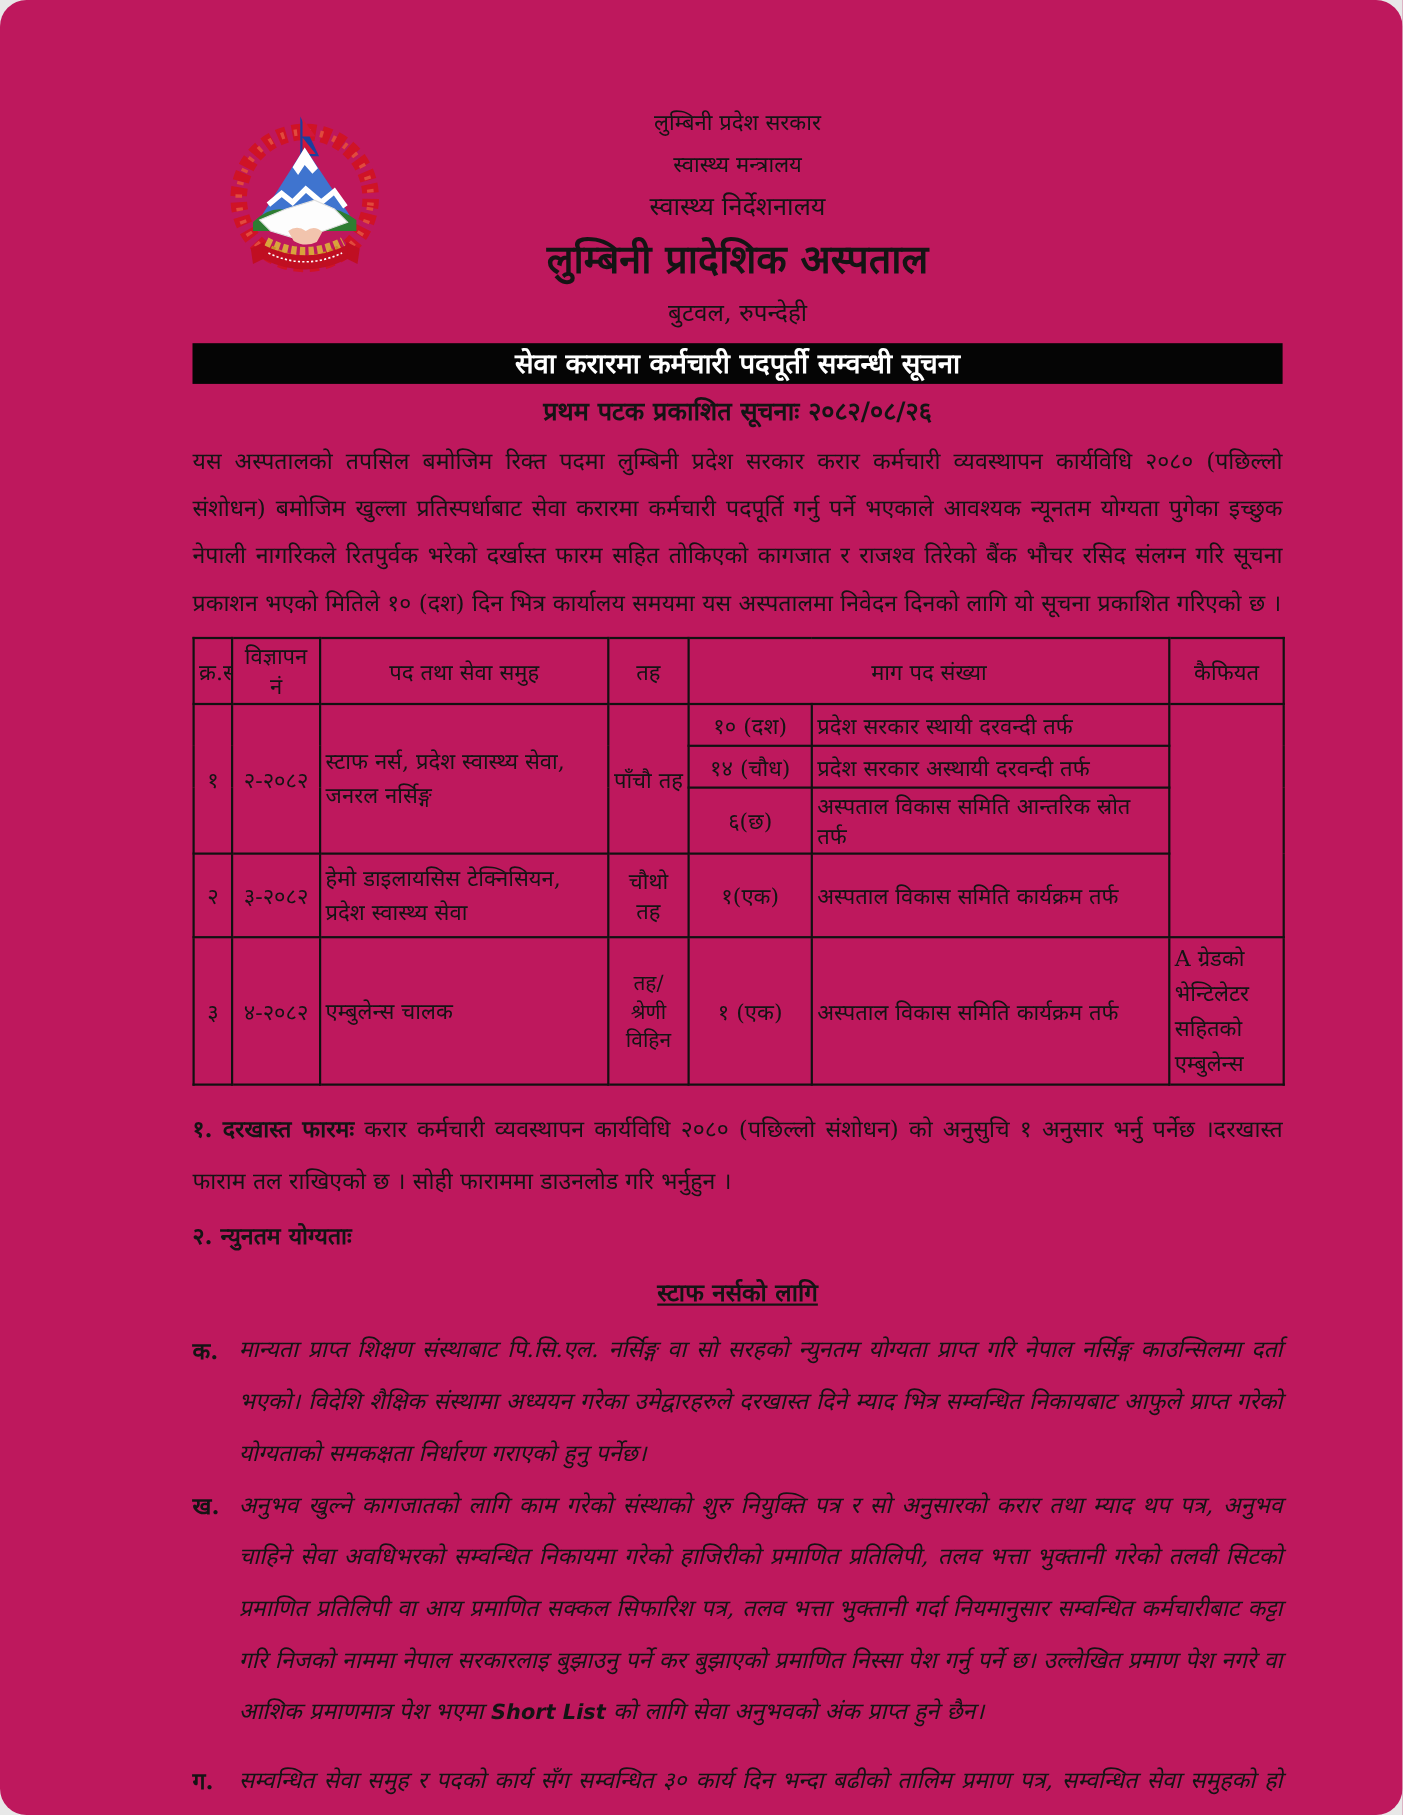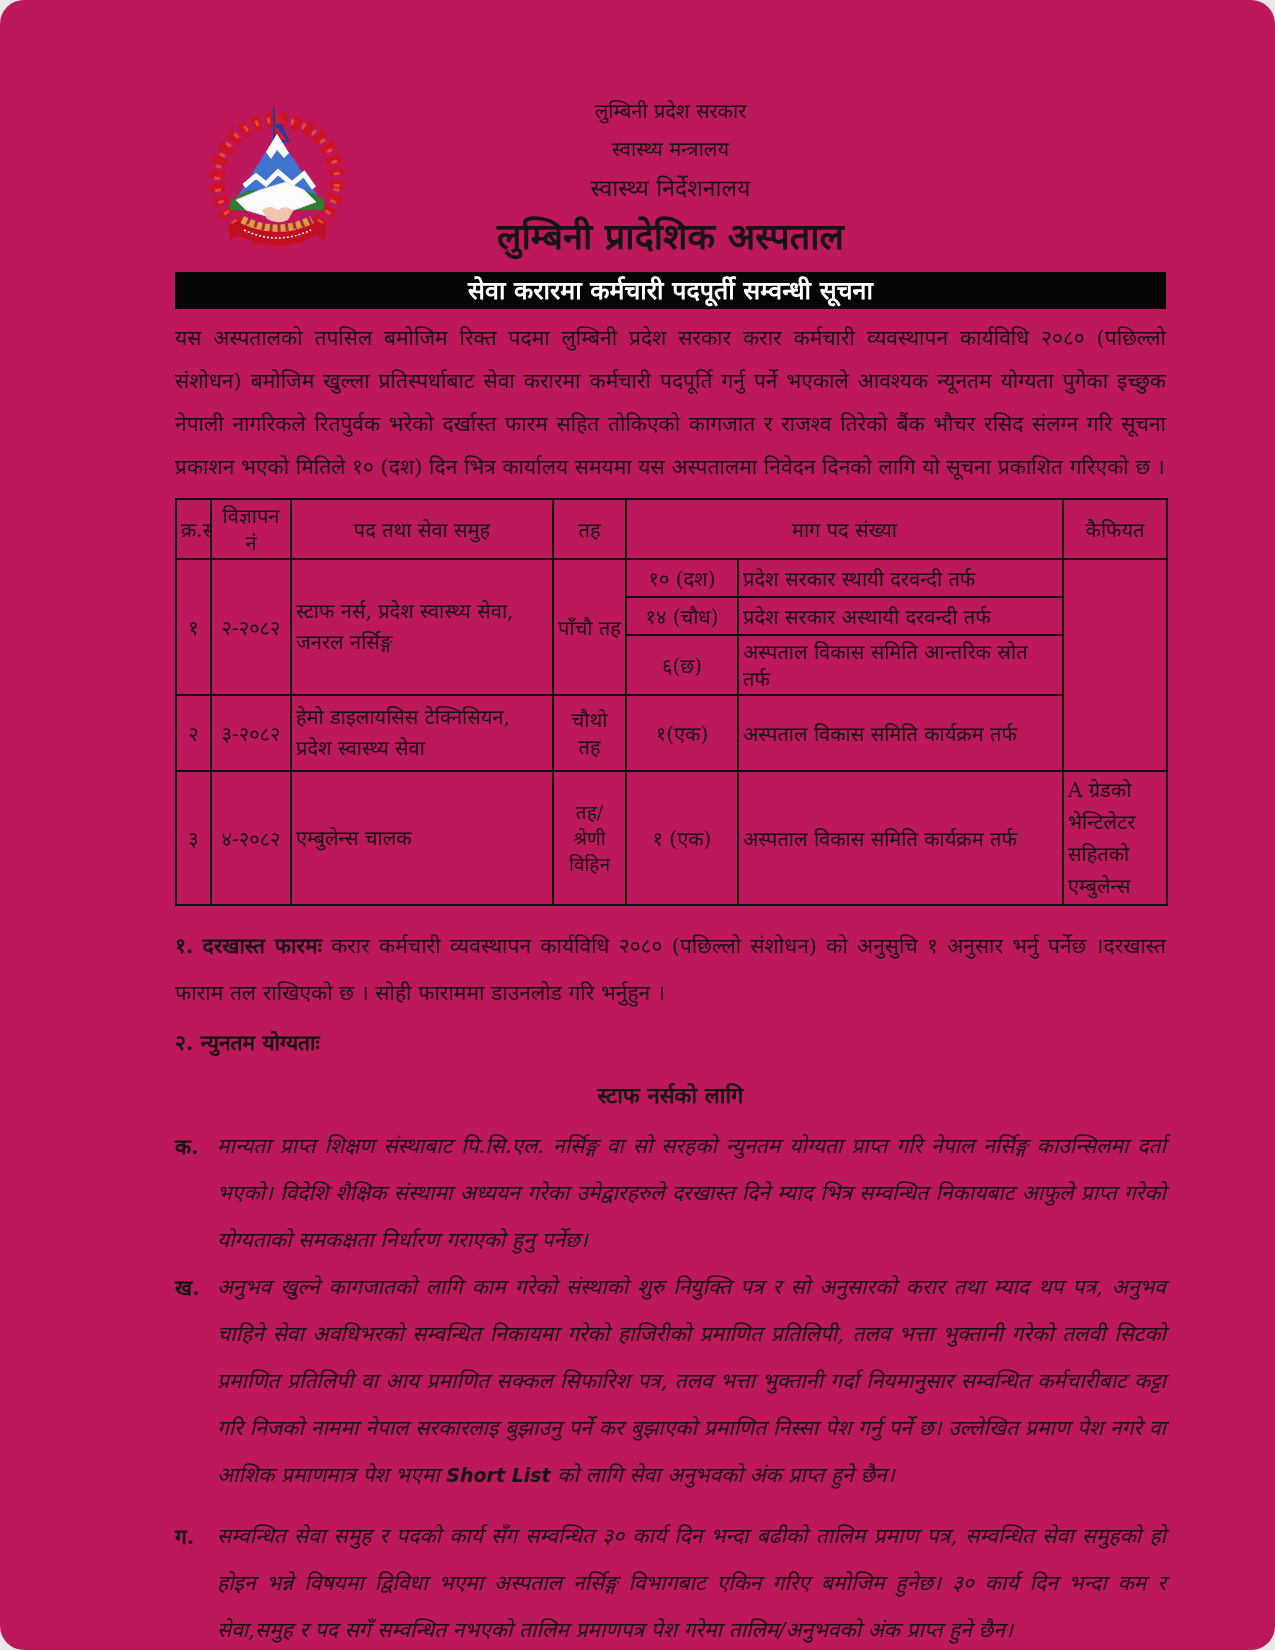--- a/index.html
+++ b/index.html
@@ -40,21 +40,21 @@
   tr.r-h{height:33px;margin-left:39px;}
   tr.r-1a{height:38px;}
   tr.r-1b{height:38px;}
   tr.r-1c{height:30px;padding-left:46px;}
   tr.r-2{height:76px;}
   tr.r-3{height:131px;}
   .notes{margin-top:16px;font-size:21px;line-height:47px;}
   .note-item{text-align:justify;}
   .note-item .ttl{font-weight:bold;}
   .note2{font-weight:bold;margin-top:2px;}
-  .sn-head{text-align:center;font-weight:bold;font-size:22px;margin:6px 0 4px 0;}
+  .sn-head{text-align:center;font-weight:bold;font-size:22px;margin:6px 0 4px 0;text-decoration:underline;}
   .lettered{display:flex;align-items:flex-start;}
   .lettered .lab{width:42px;flex:0 0 42px;font-weight:bold;}
   .lettered .bod{flex:1;text-align:justify;font-style:italic;}
   .hl{font-family:"DejaVu Sans","Liberation Sans",sans-serif;font-weight:bold;font-size:19px;}
 </style>
 </head>
 <body>
 
 <div class="page">
 
@@ -88,24 +88,26 @@
     </svg>
   </div>
 
   <div class="content">
 
     <div class="hdr">
       <div class="hdr-line1">लुम्बिनी प्रदेश सरकार</div>
       <div class="hdr-line2">स्वास्थ्य मन्त्रालय</div>
       <div class="hdr-line3">स्वास्थ्य निर्देशनालय</div>
       <div class="hdr-hospital">लुम्बिनी प्रादेशिक अस्पताल</div>
+      <div class="hdr-location">बुटवल, रुपन्देही</div>
     </div>
 
     <div class="banner">सेवा करारमा कर्मचारी पदपूर्ती सम्वन्धी सूचना</div>
 
+    <div class="published">प्रथम पटक प्रकाशित सूचनाः २०८२/०८/२६</div>
 
     <div class="intro">यस अस्पतालको तपसिल बमोजिम रिक्त पदमा लुम्बिनी प्रदेश सरकार करार कर्मचारी व्यवस्थापन कार्यविधि २०८० (पछिल्लो संशोधन) बमोजिम खुल्ला प्रतिस्पर्धाबाट सेवा करारमा कर्मचारी पदपूर्ति गर्नु पर्ने भएकाले आवश्यक न्यूनतम योग्यता पुगेका इच्छुक नेपाली नागरिकले रितपुर्वक भरेको दर्खास्त फारम सहित तोकिएको कागजात र राजश्व तिरेको बैंक भौचर रसिद संलग्न गरि सूचना प्रकाशन भएको मितिले १० (दश) दिन भित्र कार्यालय समयमा यस अस्पतालमा निवेदन दिनको लागि यो सूचना प्रकाशित गरिएको छ  ।</div>
 
     <table class="vtab">
       <colgroup>
         <col style="width:35px">
           <col style="width:80px">
           <col style="width:262px">
         <col style="width:73px">
           <col style="width:112px">

